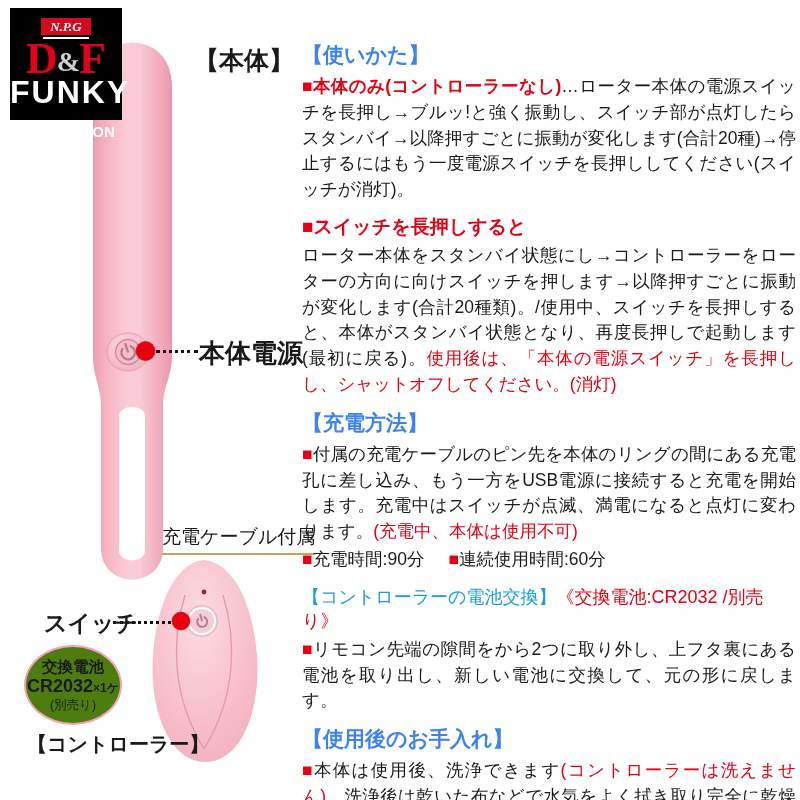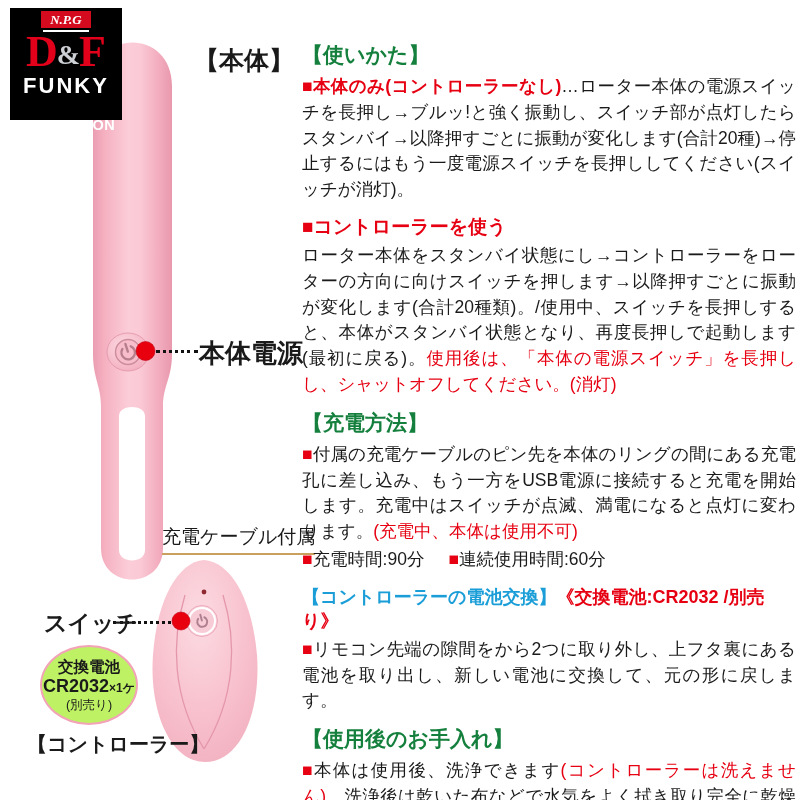--- a/index.html
+++ b/index.html
@@ -2,61 +2,61 @@
 <html><head>
 <meta charset="utf-8">
 <style>
   html,body{margin:0;padding:0;background:#fff;}
   body{font-family:"Liberation Sans",sans-serif;color:#1a1a1a;}
   .canvas{position:relative;width:800px;height:800px;background:#fff;overflow:hidden;}
 
   
   .logo{position:absolute;left:10px;top:8px;width:112px;height:112px;background:#000;
         text-align:center;z-index:6;}
-  .logo-npg-wrap{margin-top:3px;line-height:0;}
+  .logo-npg-wrap{margin-top:10px;line-height:0;}
   .logo-npg{display:inline-block;background:#d40a1e;color:#fff;font-family:"Liberation Serif",serif;
         font-style:italic;font-weight:bold;font-size:13px;line-height:15px;padding:1px 9px;}
   .logo-npg-sub{display:block;width:46px;height:2px;background:#fff;margin:2px auto 0;}
   .logo-df{display:flex;align-items:center;justify-content:center;
         font-family:"Liberation Serif",serif;font-weight:bold;margin-top:0;}
   .df-d,.df-f{color:#e3001b;font-size:44px;line-height:40px;}
   .df-amp{color:#cdd0d4;font-size:28px;line-height:30px;margin:6px -1px 0;}
-  .logo-funky{color:#fff;font-size:22px;font-weight:800;letter-spacing:2px;line-height:25px;margin-top:1px;}
+  .logo-funky{color:#fff;font-size:32px;font-weight:800;letter-spacing:2px;line-height:25px;margin-top:1px;}
   .logo-collection{color:#fff;font-size:14.5px;font-weight:800;letter-spacing:0.4px;line-height:16px;margin-top:19px;}
 
   
   .wand{position:absolute;left:88px;top:34px;z-index:1;}
   .egg{position:absolute;left:140px;top:555px;z-index:1;}
 
   
   .label-hontai{position:absolute;left:194px;top:44px;font-size:25px;font-weight:600;z-index:2;}
   .label-power{position:absolute;left:199px;top:336px;font-size:26px;font-weight:800;z-index:4;}
   .leader{position:absolute;border-top:3px dotted #111;z-index:3;}
   .leader-power{left:156px;top:350px;width:42px;}
   .leader-switch{left:113px;top:621px;width:58px;}
   .label-cable{position:absolute;left:162px;top:524px;font-size:19px;font-weight:400;
         border-bottom:2.5px solid #c9a05e;padding-bottom:3px;z-index:2;}
   .label-switch{position:absolute;left:44px;top:608px;font-size:23px;font-weight:800;z-index:4;}
   .label-controller{position:absolute;left:27px;top:731px;font-size:20px;font-weight:600;z-index:2;}
 
-  .badge{position:absolute;left:40px;top:645px;width:94px;height:76px;background:#bef264;
+  .badge{position:absolute;left:24px;top:645px;width:94px;height:76px;background:#4d7c0f;
         border:2px solid #f3a3b8;border-radius:50%;text-align:center;z-index:5;
         display:flex;flex-direction:column;justify-content:center;}
   .badge-l1{font-size:15.5px;font-weight:800;line-height:18px;}
   .badge-l2{line-height:20px;}
   .badge-model{font-size:18px;font-weight:800;}
   .badge-qty{font-size:12px;font-weight:600;}
   .badge-l3{font-size:12.5px;line-height:15px;}
 
   
   .col{position:absolute;left:302px;top:42px;width:494px;z-index:2;}
   .sec{margin-bottom:12px;}
-  .h-blue{color:#15803d;font-size:21px;font-weight:800;line-height:26px;margin:0 0 6px;}
+  .h-blue{color:#3b82f6;font-size:21px;font-weight:800;line-height:26px;margin:0 0 6px;}
   .h-red{color:#e60012;font-size:19px;font-weight:800;line-height:24px;margin:0 0 4px;}
-  .h-mixed{font-size:18px;font-weight:700;line-height:24px;margin:8px 0 4px;}
+  .h-mixed{font-size:18px;font-weight:400;line-height:24px;margin:8px 0 4px;}
   .h-mixed .blue{color:#1b9ed8;}
   .body-p{font-size:17.5px;line-height:25.8px;margin:0;text-align:justify;}
   .red{color:#e60012;}
   .bold{font-weight:800;}
   .spec{margin-top:2px;}
   .spec-gap{margin-left:24px;}
 </style>
 </head>
 <body>
 
@@ -143,21 +143,21 @@
   <div class="label-controller">【コントローラー】</div>
 
   <div class="col">
 
     <div class="sec">
       <h2 class="h-blue">【使いかた】</h2>
       <p class="body-p"><span class="red bold">■本体のみ(コントローラーなし)</span><span>…ローター本体の電源スイッチを長押し→ブルッ!と強く振動し、スイッチ部が点灯したらスタンバイ→以降押すごとに振動が変化します(合計20種)→停止するにはもう一度電源スイッチを長押ししてください(スイッチが消灯)。</span></p>
     </div>
 
     <div class="sec">
-      <h3 class="h-red">■コントローラーを使う</h3>
+      <h3 class="h-red">■スイッチを長押しすると</h3>
       <p class="body-p"><span>ローター本体をスタンバイ状態にし→コントローラーをローターの方向に向けスイッチを押します→以降押すごとに振動が変化します(合計20種類)。/使用中、スイッチを長押しすると、本体がスタンバイ状態となり、再度長押しで起動します(最初に戻る)。</span><span class="red">使用後は、「本体の電源スイッチ」を長押しし、シャットオフしてください。(消灯)</span></p>
     </div>
 
     <div class="sec">
       <h2 class="h-blue">【充電方法】</h2>
       <p class="body-p"><span class="red">■</span><span>付属の充電ケーブルのピン先を本体のリングの間にある充電孔に差し込み、もう一方をUSB電源に接続すると充電を開始します。充電中はスイッチが点滅、満電になると点灯に変わります。</span><span class="red">(充電中、本体は使用不可)</span></p>
       <p class="body-p spec"><span class="red">■</span><span>充電時間:90分</span><span class="red spec-gap">■</span><span>連続使用時間:60分</span></p>
     </div>
 
     <div class="sec">

